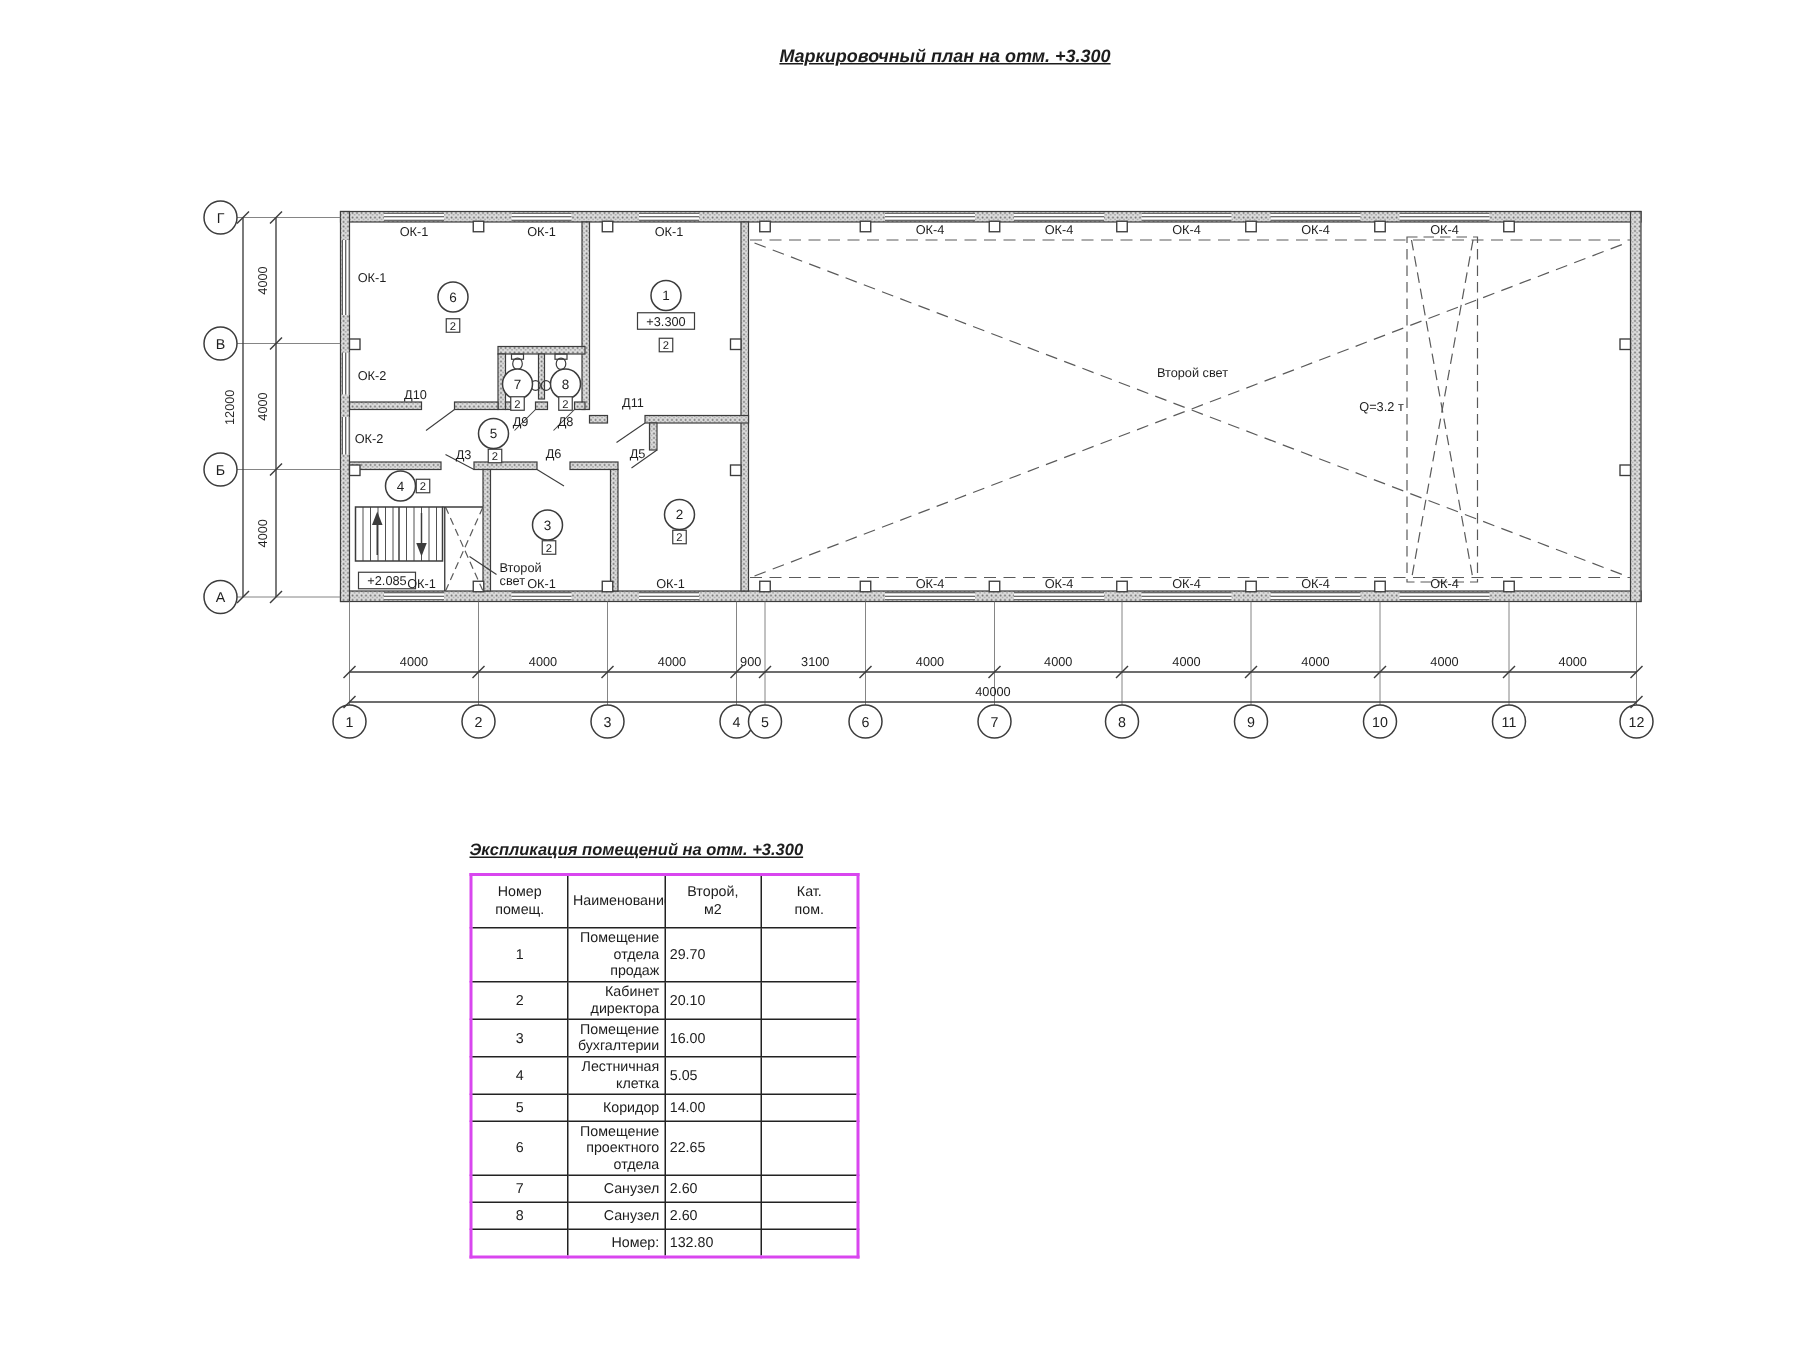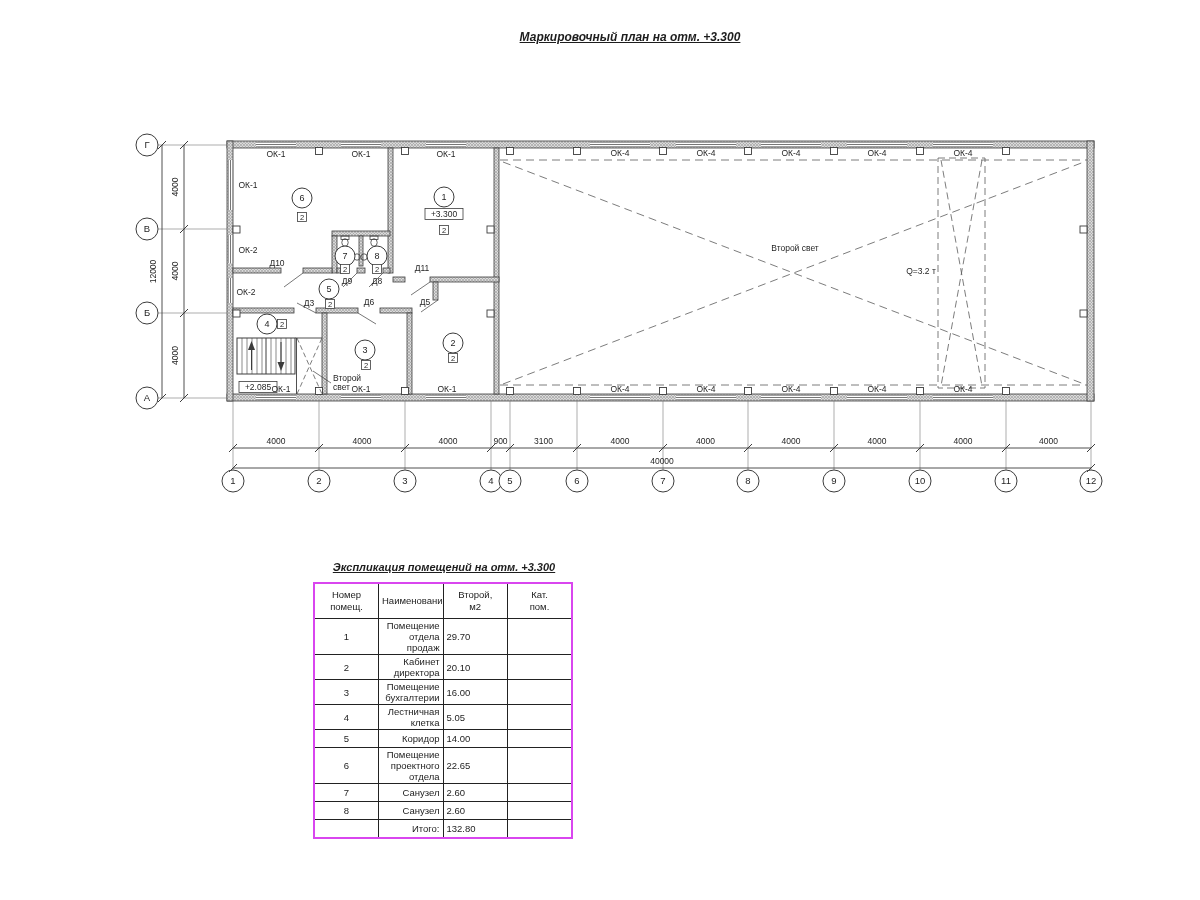--- a/index.html
+++ b/index.html
@@ -2,21 +2,21 @@
 <html><head>
 <meta charset="utf-8">
 <style>
   html,body{margin:0;padding:0;background:#fff;}
   .page{position:relative;width:1200px;height:900px;background:#ffffff;overflow:hidden;
         font-family:"Liberation Sans", sans-serif;color:#2e2e2e;}
   .plan-title{position:absolute;left:380px;top:30px;width:500px;text-align:center;
         font-size:12px;font-weight:bold;font-style:italic;text-decoration:underline;color:#1d1d1d;}
   svg{position:absolute;left:0;top:0;}
   .expl{position:absolute;left:313px;top:561px;width:262px;}
-  .expl-title{width:100%;text-align:center;font-size:11px;font-weight:bold;font-style:italic;
+  .expl-title{width:100%;font-size:11px;font-weight:bold;font-style:italic;
         text-decoration:underline;color:#1d1d1d;margin-bottom:9px;}
   table.expl-table{border-collapse:collapse;border:2px solid #d946ef;table-layout:fixed;width:260px;}
   table.expl-table th, table.expl-table td{border:1px solid #222;font-size:9.5px;font-weight:normal;
         padding:1px 3px;color:#1d1d1d;overflow:hidden;}
   table.expl-table th{white-space:pre-line;text-align:center;height:32px;line-height:1.25;}
   td.c-num{width:35px;text-align:center;height:15px;}
   td.c-name{width:151px;text-align:right;}
   td.c-area{width:39px;}
   td.c-cat{width:25px;}
   td.total-lbl{text-align:right;}
@@ -418,20 +418,20 @@
             <td class="c-cat"></td>
           </tr>
           <tr>
             <td class="c-num">8</td>
             <td class="c-name">Санузел</td>
             <td class="c-area">2.60</td>
             <td class="c-cat"></td>
           </tr>
           <tr>
             <td class="c-num"></td>
-            <td class="c-name total-lbl">Итого:</td>
+            <td class="c-name total-lbl">Номер:</td>
             <td class="c-area">132.80</td>
             <td class="c-cat"></td>
           </tr>
         </tbody>
     </table>
   </div>
 </div>
 
 </body></html>

